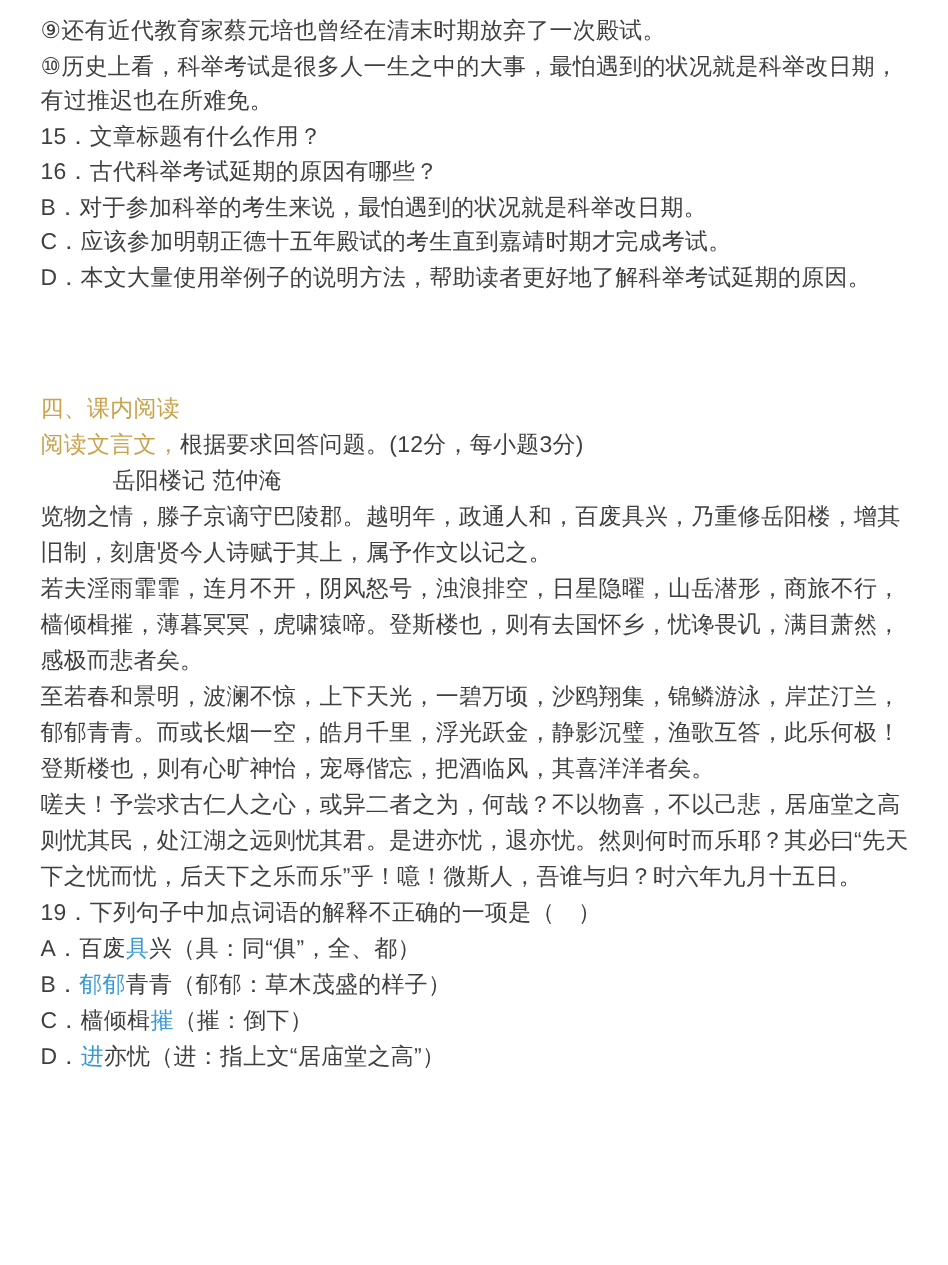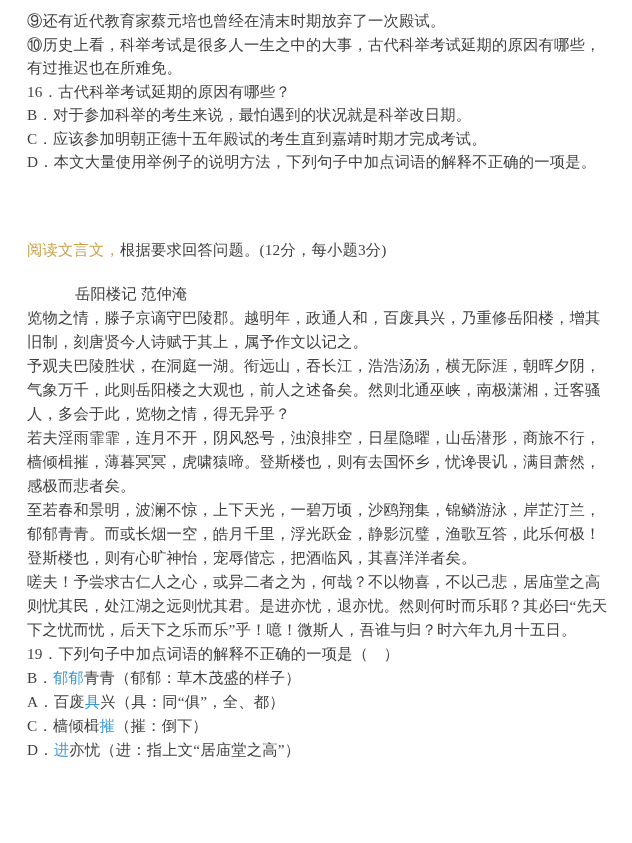--- a/index.html
+++ b/index.html
@@ -15,56 +15,57 @@
     color: #3f3f3f;
   }
   .doc {
     padding: 9px 20px 0 27px;
     font-size: 15.3px;
     word-break: break-all;
     letter-spacing: 0.2px;
   }
   .part1 { line-height: 23.5px; }
   .part2 { margin-top: 64px; line-height: 24px; }
-  .line { margin: 0; font-family: Liberation Serif, serif; }
+  .line { margin: 0; }
   .orange { color: #c9a24b; }
   .blue { color: #3898d5; }
-  .passage-title { padding-left: 48px; margin-top: 20px; }
+  .passage-title { padding-left: 48px; }
   p { margin: 0; }
 </style>
 </head>
 <body>
 
 <div class="doc">
 
   <div class="part1">
     <div class="line">⑨还有近代教育家蔡元培也曾经在清末时期放弃了一次殿试。</div>
-    <div class="line">⑩历史上看，科举考试是很多人一生之中的大事，古代科举考试延期的原因有哪些，有过推迟也在所难免。</div>
+    <div class="line">⑩历史上看，科举考试是很多人一生之中的大事，最怕遇到的状况就是科举改日期，有过推迟也在所难免。</div>
+    <div class="line">15．文章标题有什么作用？</div>
     <div class="line">16．古代科举考试延期的原因有哪些？</div>
     <div class="line">B．对于参加科举的考生来说，最怕遇到的状况就是科举改日期。</div>
     <div class="line">C．应该参加明朝正德十五年殿试的考生直到嘉靖时期才完成考试。</div>
-    <div class="line">D．本文大量使用举例子的说明方法，下列句子中加点词语的解释不正确的一项是。</div>
+    <div class="line">D．本文大量使用举例子的说明方法，帮助读者更好地了解科举考试延期的原因。</div>
   </div>
 
   <div class="part2">
+    <div class="line orange">四、课内阅读</div>
 
     <div class="line"><span class="orange">阅读文言文，</span><span>根据要求回答问题。(12分，每小题3分)</span></div>
 
     <div class="line passage-title">岳阳楼记 范仲淹</div>
 
     <p class="line">览物之情，滕子京谪守巴陵郡。越明年，政通人和，百废具兴，乃重修岳阳楼，增其旧制，刻唐贤今人诗赋于其上，属予作文以记之。</p>
-    <p class="line">予观夫巴陵胜状，在洞庭一湖。衔远山，吞长江，浩浩汤汤，横无际涯，朝晖夕阴，气象万千，此则岳阳楼之大观也，前人之述备矣。然则北通巫峡，南极潇湘，迁客骚人，多会于此，览物之情，得无异乎？</p>
     <p class="line">若夫淫雨霏霏，连月不开，阴风怒号，浊浪排空，日星隐曜，山岳潜形，商旅不行，樯倾楫摧，薄暮冥冥，虎啸猿啼。登斯楼也，则有去国怀乡，忧谗畏讥，满目萧然，感极而悲者矣。</p>
     <p class="line">至若春和景明，波澜不惊，上下天光，一碧万顷，沙鸥翔集，锦鳞游泳，岸芷汀兰，郁郁青青。而或长烟一空，皓月千里，浮光跃金，静影沉璧，渔歌互答，此乐何极！登斯楼也，则有心旷神怡，宠辱偕忘，把酒临风，其喜洋洋者矣。</p>
     <p class="line">嗟夫！予尝求古仁人之心，或异二者之为，何哉？不以物喜，不以己悲，居庙堂之高则忧其民，处江湖之远则忧其君。是进亦忧，退亦忧。然则何时而乐耶？其必曰“先天下之忧而忧，后天下之乐而乐”乎！噫！微斯人，吾谁与归？时六年九月十五日。</p>
 
     <div class="line">19．下列句子中加点词语的解释不正确的一项是（　）</div>
 
+    <div class="line"><span>A．百废</span><span class="blue">具</span><span>兴（具：同“俱”，全、都）</span></div>
+
     <div class="line"><span>B．</span><span class="blue">郁郁</span><span>青青（郁郁：草木茂盛的样子）</span></div>
-
-    <div class="line"><span>A．百废</span><span class="blue">具</span><span>兴（具：同“俱”，全、都）</span></div>
 
     <div class="line"><span>C．樯倾楫</span><span class="blue">摧</span><span>（摧：倒下）</span></div>
 
     <div class="line"><span>D．</span><span class="blue">进</span><span>亦忧（进：指上文“居庙堂之高”）</span></div>
   </div>
 
 </div>
 
 </body></html>

